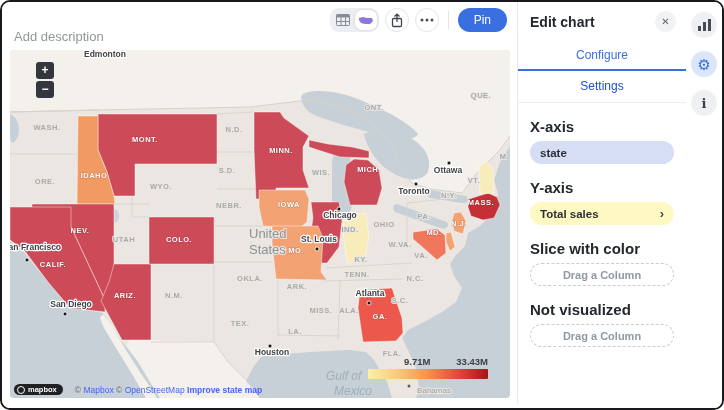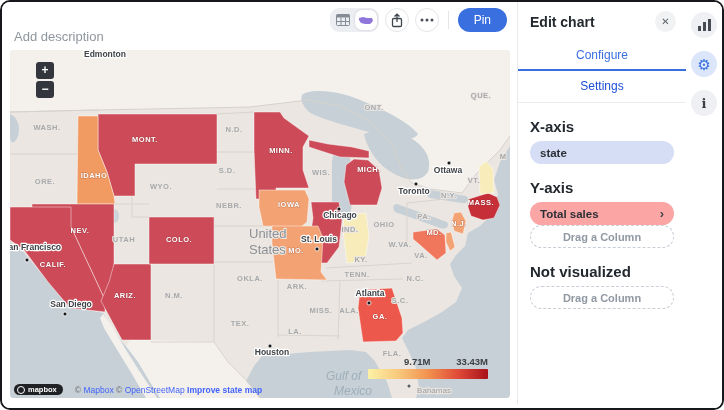--- a/index.html
+++ b/index.html
@@ -46,21 +46,21 @@
   .panel-head{display:flex;justify-content:space-between;align-items:center;padding:9px 10px 0 12px;}
   .panel-title{font-size:14px;font-weight:bold;color:#24292f;}
   .close-btn{width:21px;height:21px;border-radius:50%;background:#f1f2f4;border:none;color:#5c6269;font-size:10px;cursor:pointer;display:flex;align-items:center;justify-content:center;padding:0;}
   .tabs{display:flex;margin-top:8px;border-bottom:1px solid #ececee;flex-direction:column;}
   .tab{flex:1;text-align:center;font-size:12px;padding:8px 0 7px;color:#1d4ed8;cursor:pointer;border-bottom:2px solid transparent;}
   .tab.active{color:#3a6fe0;border-bottom-color:#3a6fe0;}
   .panel-body{padding:0 12px;}
   .sec-label{font-size:15px;font-weight:bold;color:#23282e;margin:15px 0 6px;}
   .pill{height:23px;border-radius:12px;display:flex;align-items:center;padding:0 10px;font-size:11.5px;color:#2c3036;font-weight:bold;cursor:grab;}
   .pill-x{background:#d6def5;}
-  .pill-y{background:#fca5a5;justify-content:space-between;}
+  .pill-y{background:#fef9c3;justify-content:space-between;}
   .chev{font-size:13px;color:#40454c;font-weight:bold;}
   .drop{height:21px;border:1px dashed #c9ced6;border-radius:12px;display:flex;align-items:center;justify-content:center;font-size:11px;color:#9098a2;font-weight:bold;}
 
   
   .rail{position:absolute;right:0;top:0;bottom:0;width:36px;background:#fff;display:flex;flex-direction:column;align-items:center;gap:13px;padding-top:10px;box-sizing:border-box;}
   .rail-btn{width:26px;height:26px;border-radius:50%;background:#eff0f3;border:none;display:flex;align-items:center;justify-content:center;cursor:pointer;padding:0;}
   .rail-btn.active{background:#dbe6fa;}
   .gear-glyph{font-size:15px;color:#3a6fe0;line-height:1;}
   .info-glyph{font-family:"DejaVu Serif",serif;font-size:13px;font-weight:bold;color:#3c4043;line-height:1;}
 </style>
@@ -258,20 +258,21 @@
     <div class="panel-body">
       <div class="sec-label">X-axis</div>
       <div class="pill pill-x">
         <span>state</span>
       </div>
       <div class="sec-label">Y-axis</div>
       <div class="pill pill-y">
         <span>Total sales</span>
         <span class="chev">›</span>
       </div>
+      <div class="sec-label">Slice with color</div>
       <div class="drop">Drag a Column</div>
       <div class="sec-label">Not visualized</div>
       <div class="drop">Drag a Column</div>
     </div>
   </aside>
 
   <div class="rail">
     <button class="rail-btn">
       <svg width="13" height="12" viewBox="0 0 13 12">
         <rect x="0" y="7" width="3" height="5" fill="#474c54"></rect>

